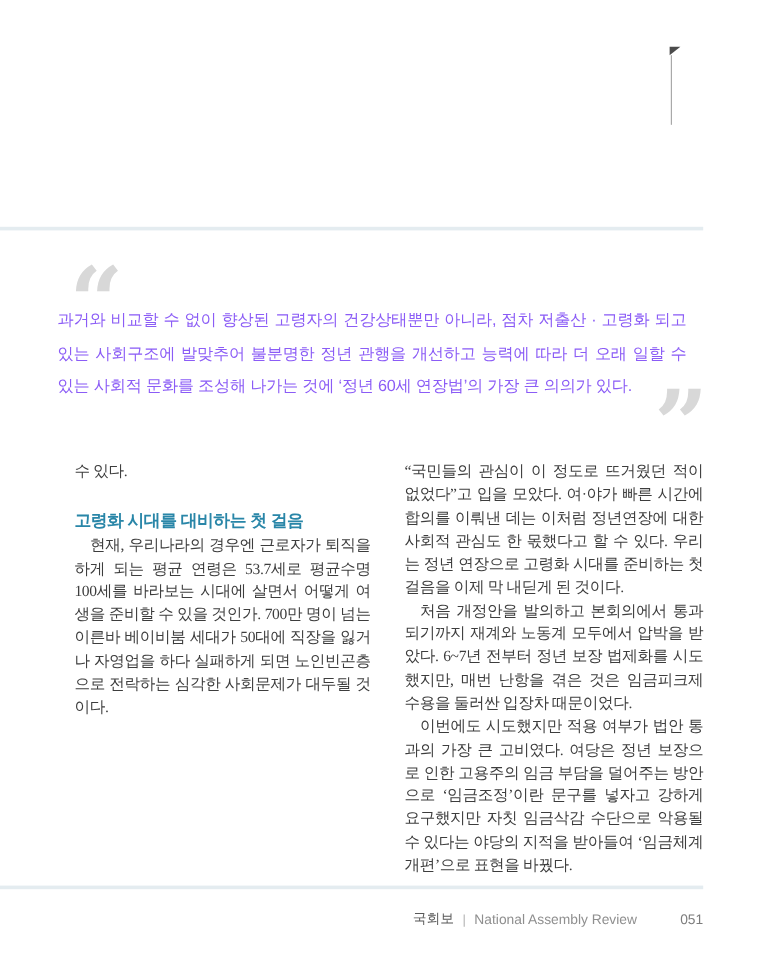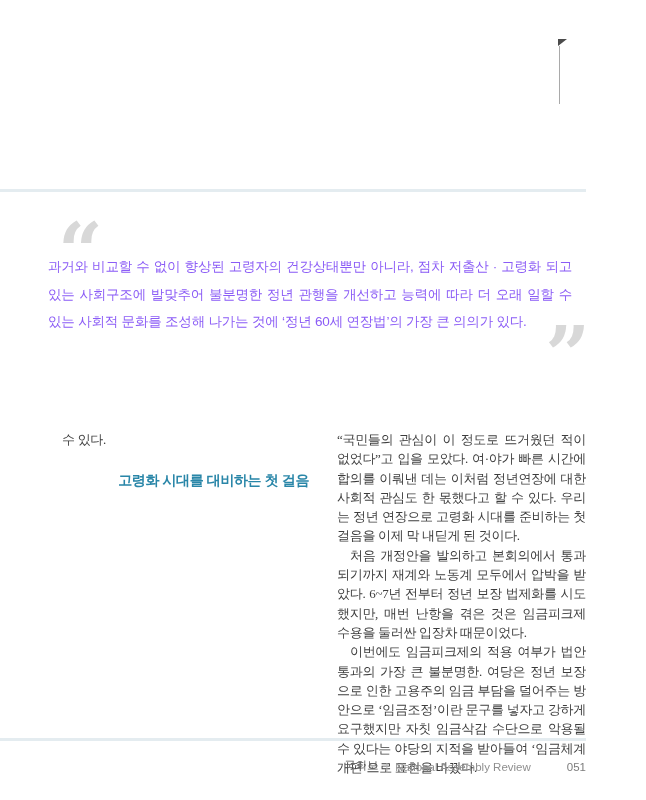--- a/index.html
+++ b/index.html
@@ -62,36 +62,34 @@
 
   
   .col {
     position: absolute;
     top: 383px;
     font-family: "Liberation Serif", serif;
     color: #3d3d3d;
     font-size: 13px;
     line-height: 19.3px;
     letter-spacing: -0.3px;
-    margin-top: 47px;
   }
   .col-left  { left: 62px;  width: 247px; }
   .col-right { left: 337px; width: 249px; }
   .col p { text-align: justify; }
   .col p.indent { text-indent: 13px; }
   .col-heading {
     font-family: "Liberation Sans", sans-serif;
     font-size: 14px;
     font-weight: bold;
     line-height: 20px;
     color: #2986a8;
     margin-top: 21px;
     margin-bottom: 1px;
     letter-spacing: -0.4px;
-    text-align: right;
   }
 
   
   .footer {
     position: absolute;
     top: 758px;
     right: 60px;
     display: flex;
     align-items: flex-end;
     font-size: 11.5px;
@@ -115,26 +113,27 @@
 
   <div class="quote-mark quote-open">“</div>
 
   <div class="quote-text">과거와 비교할 수 없이 향상된 고령자의 건강상태뿐만 아니라, 점차 저출산 · 고령화 되고 있는 사회구조에 발맞추어 불분명한 정년 관행을 개선하고 능력에 따라 더 오래 일할 수 있는 사회적 문화를 조성해 나가는 것에 ‘정년 60세 연장법’의 가장 큰 의의가 있다.</div>
 
   <div class="quote-mark quote-close">”</div>
 
   <div class="col col-left">
     <p>수 있다.</p>
     <h3 class="col-heading">고령화 시대를 대비하는 첫 걸음</h3>
+    <p class="indent">현재, 우리나라의 경우엔 근로자가 퇴직을 하게 되는 평균 연령은 53.7세로 평균수명 100세를 바라보는 시대에 살면서 어떻게 여생을 준비할 수 있을 것인가. 700만 명이 넘는 이른바 베이비붐 세대가 50대에 직장을 잃거나 자영업을 하다 실패하게 되면 노인빈곤층으로 전락하는 심각한 사회문제가 대두될 것이다.</p>
   </div>
 
   <div class="col col-right">
     <p>“국민들의 관심이 이 정도로 뜨거웠던 적이 없었다”고 입을 모았다. 여·야가 빠른 시간에 합의를 이뤄낸 데는 이처럼 정년연장에 대한 사회적 관심도 한 몫했다고 할 수 있다. 우리는 정년 연장으로 고령화 시대를 준비하는 첫 걸음을 이제 막 내딛게 된 것이다.</p>
     <p class="indent">처음 개정안을 발의하고 본회의에서 통과되기까지 재계와 노동계 모두에서 압박을 받았다. 6~7년 전부터 정년 보장 법제화를 시도했지만, 매번 난항을 겪은 것은 임금피크제 수용을 둘러싼 입장차 때문이었다.</p>
-    <p class="indent">이번에도 임금피크제의 적용 여부가 법안 통과의 가장 큰 불분명한. 여당은 정년 보장으로 인한 고용주의 임금 부담을 덜어주는 방안으로 ‘임금조정’이란 문구를 넣자고 강하게 요구했지만 자칫 임금삭감 수단으로 악용될 수 있다는 야당의 지적을 받아들여 ‘임금체계 개편’으로 표현을 바꿨다.</p>
+    <p class="indent">이번에도 시도했지만 적용 여부가 법안 통과의 가장 큰 고비였다. 여당은 정년 보장으로 인한 고용주의 임금 부담을 덜어주는 방안으로 ‘임금조정’이란 문구를 넣자고 강하게 요구했지만 자칫 임금삭감 수단으로 악용될 수 있다는 야당의 지적을 받아들여 ‘임금체계 개편’으로 표현을 바꿨다.</p>
   </div>
 
   <div class="divider divider-bottom"></div>
 
   <div class="footer">
     <span class="kr">국회보</span>
     <span class="sep">|</span>
     <span class="en">National Assembly Review</span>
     <span class="page-num">051</span>
   </div>

